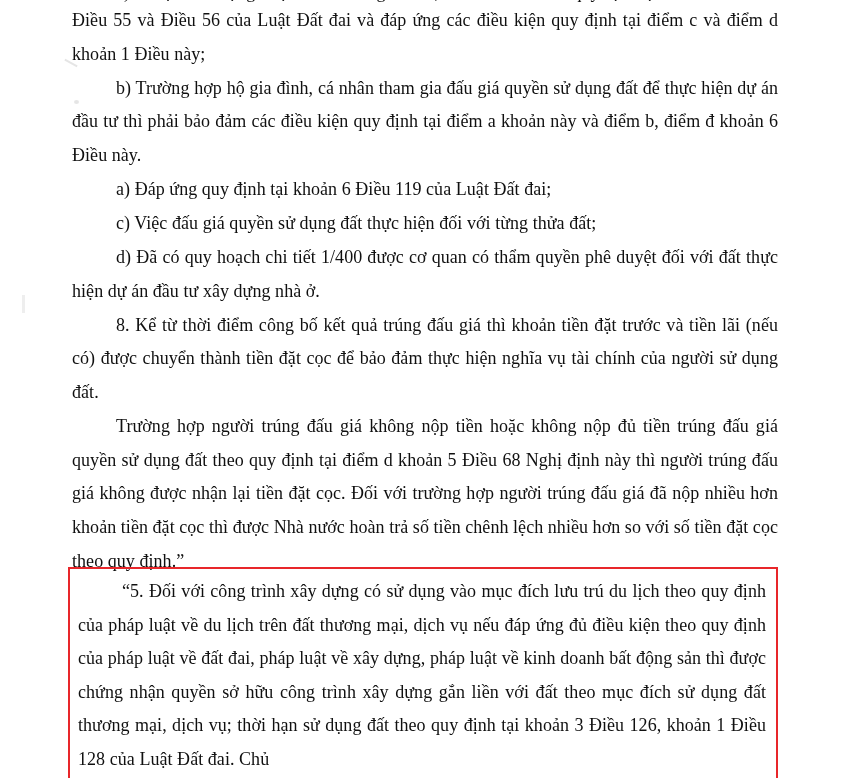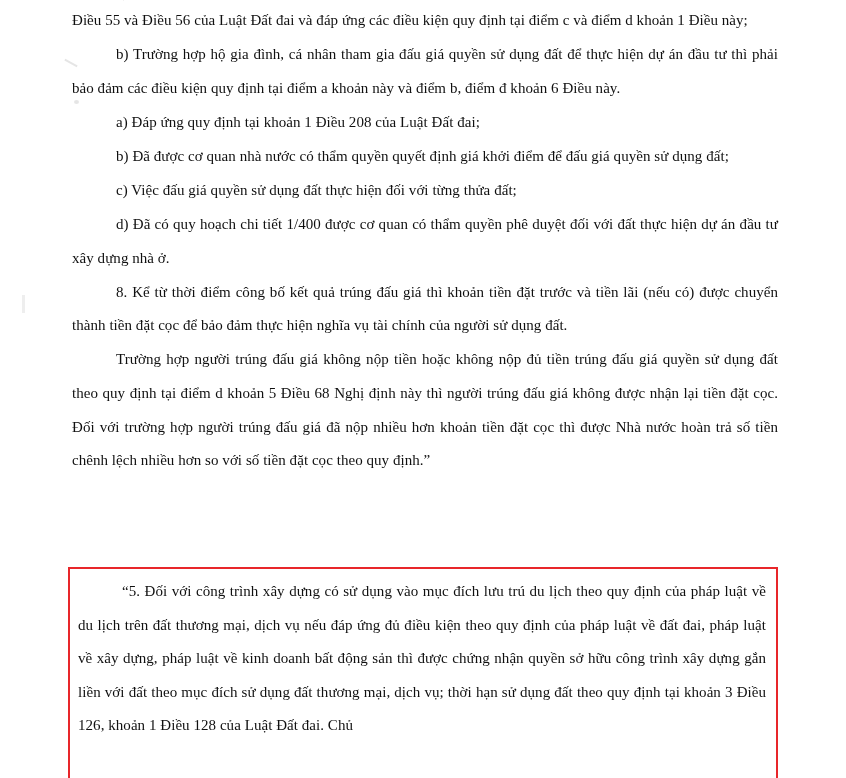--- a/index.html
+++ b/index.html
@@ -16,21 +16,21 @@
     font-family: "Liberation Serif", serif;
     color: #101010;
   }
   .doc-body {
     position: absolute;
     left: 72px;
     top: 0px;
     width: 706px;
   }
   .para {
-    font-size: 15px;
+    font-size: 18px;
     line-height: 33.6px;
     text-align: justify;
     text-justify: inter-word;
     margin: 0 0 0.5px 0;
     letter-spacing: 0.05px;
   }
   .para.indent {
     text-indent: 44px;
   }
   
@@ -74,22 +74,21 @@
 
 <div class="page">
 
   <div class="clip-wrap">
     <p class="para">a) Thuộc đối tượng được Nhà nước giao đất, cho thuê đất theo quy định tại</p>
   </div>
 
   <div class="doc-body" style="top:4px;">
     <p class="para">Điều 55 và Điều 56 của Luật Đất đai và đáp ứng các điều kiện quy định tại điểm c và điểm d khoản 1 Điều này;</p>
     <p class="para indent">b) Trường hợp hộ gia đình, cá nhân tham gia đấu giá quyền sử dụng đất để thực hiện dự án đầu tư thì phải bảo đảm các điều kiện quy định tại điểm a khoản này và điểm b, điểm đ khoản 6 Điều này.</p>
-    <p class="para indent">a) Đáp ứng quy định tại khoản 1 Điều 208 của Luật Đất đai;</p>
-    <p class="para indent">b) Đã được cơ quan nhà nước có thẩm quyền quyết định giá khởi điểm để đấu giá quyền sử dụng đất;</p>
+    <p class="para indent">a) Đáp ứng quy định tại khoản 6 Điều 119 của Luật Đất đai;</p>
     <p class="para indent">c) Việc đấu giá quyền sử dụng đất thực hiện đối với từng thửa đất;</p>
     <p class="para indent">d) Đã có quy hoạch chi tiết 1/400 được cơ quan có thẩm quyền phê duyệt đối với đất thực hiện dự án đầu tư xây dựng nhà ở.</p>
     <p class="para indent">8. Kể từ thời điểm công bố kết quả trúng đấu giá thì khoản tiền đặt trước và tiền lãi (nếu có) được chuyển thành tiền đặt cọc để bảo đảm thực hiện nghĩa vụ tài chính của người sử dụng đất.</p>
     <p class="para indent">Trường hợp người trúng đấu giá không nộp tiền hoặc không nộp đủ tiền trúng đấu giá quyền sử dụng đất theo quy định tại điểm d khoản 5 Điều 68 Nghị định này thì người trúng đấu giá không được nhận lại tiền đặt cọc. Đối với trường hợp người trúng đấu giá đã nộp nhiều hơn khoản tiền đặt cọc thì được Nhà nước hoàn trả số tiền chênh lệch nhiều hơn so với số tiền đặt cọc theo quy định.”</p>
   </div>
 
   <div class="boxed">
     <div class="boxed-inner">
       <p class="para indent">“5. Đối với công trình xây dựng có sử dụng vào mục đích lưu trú du lịch theo quy định của pháp luật về du lịch trên đất thương mại, dịch vụ nếu đáp ứng đủ điều kiện theo quy định của pháp luật về đất đai, pháp luật về xây dựng, pháp luật về kinh doanh bất động sản thì được chứng nhận quyền sở hữu công trình xây dựng gắn liền với đất theo mục đích sử dụng đất thương mại, dịch vụ; thời hạn sử dụng đất theo quy định tại khoản 3 Điều 126, khoản 1 Điều 128 của Luật Đất đai. Chủ</p>
     </div>

